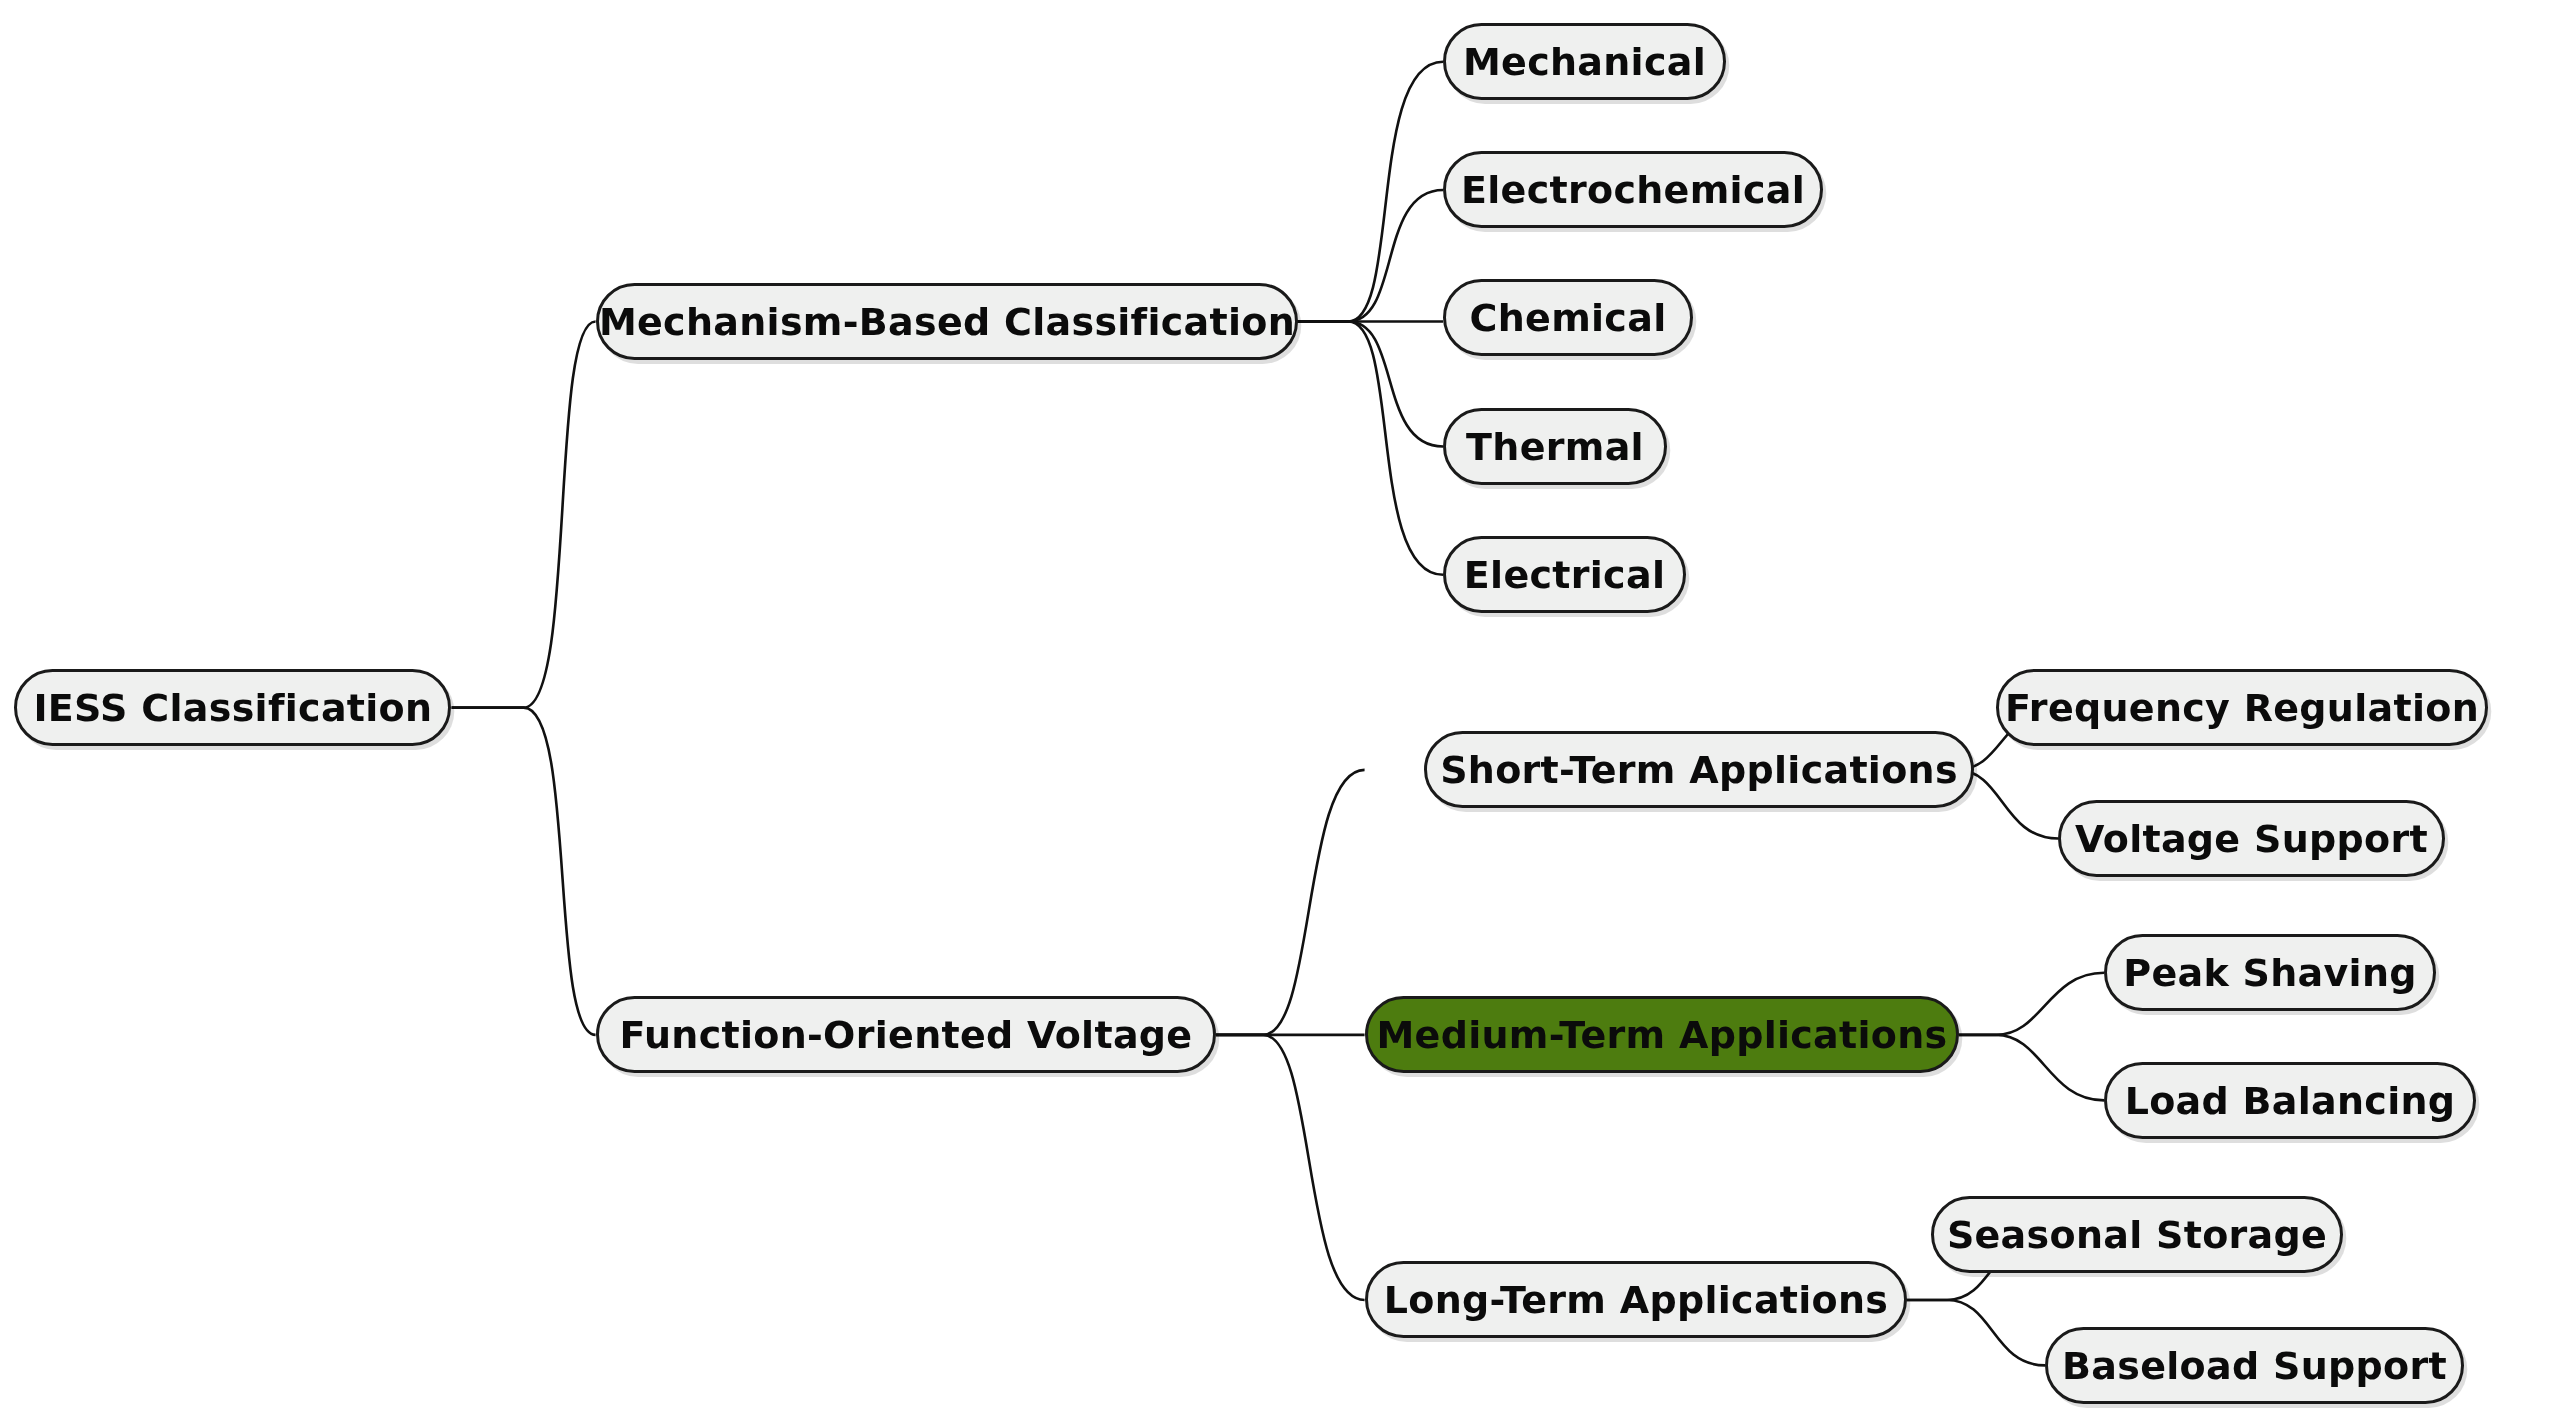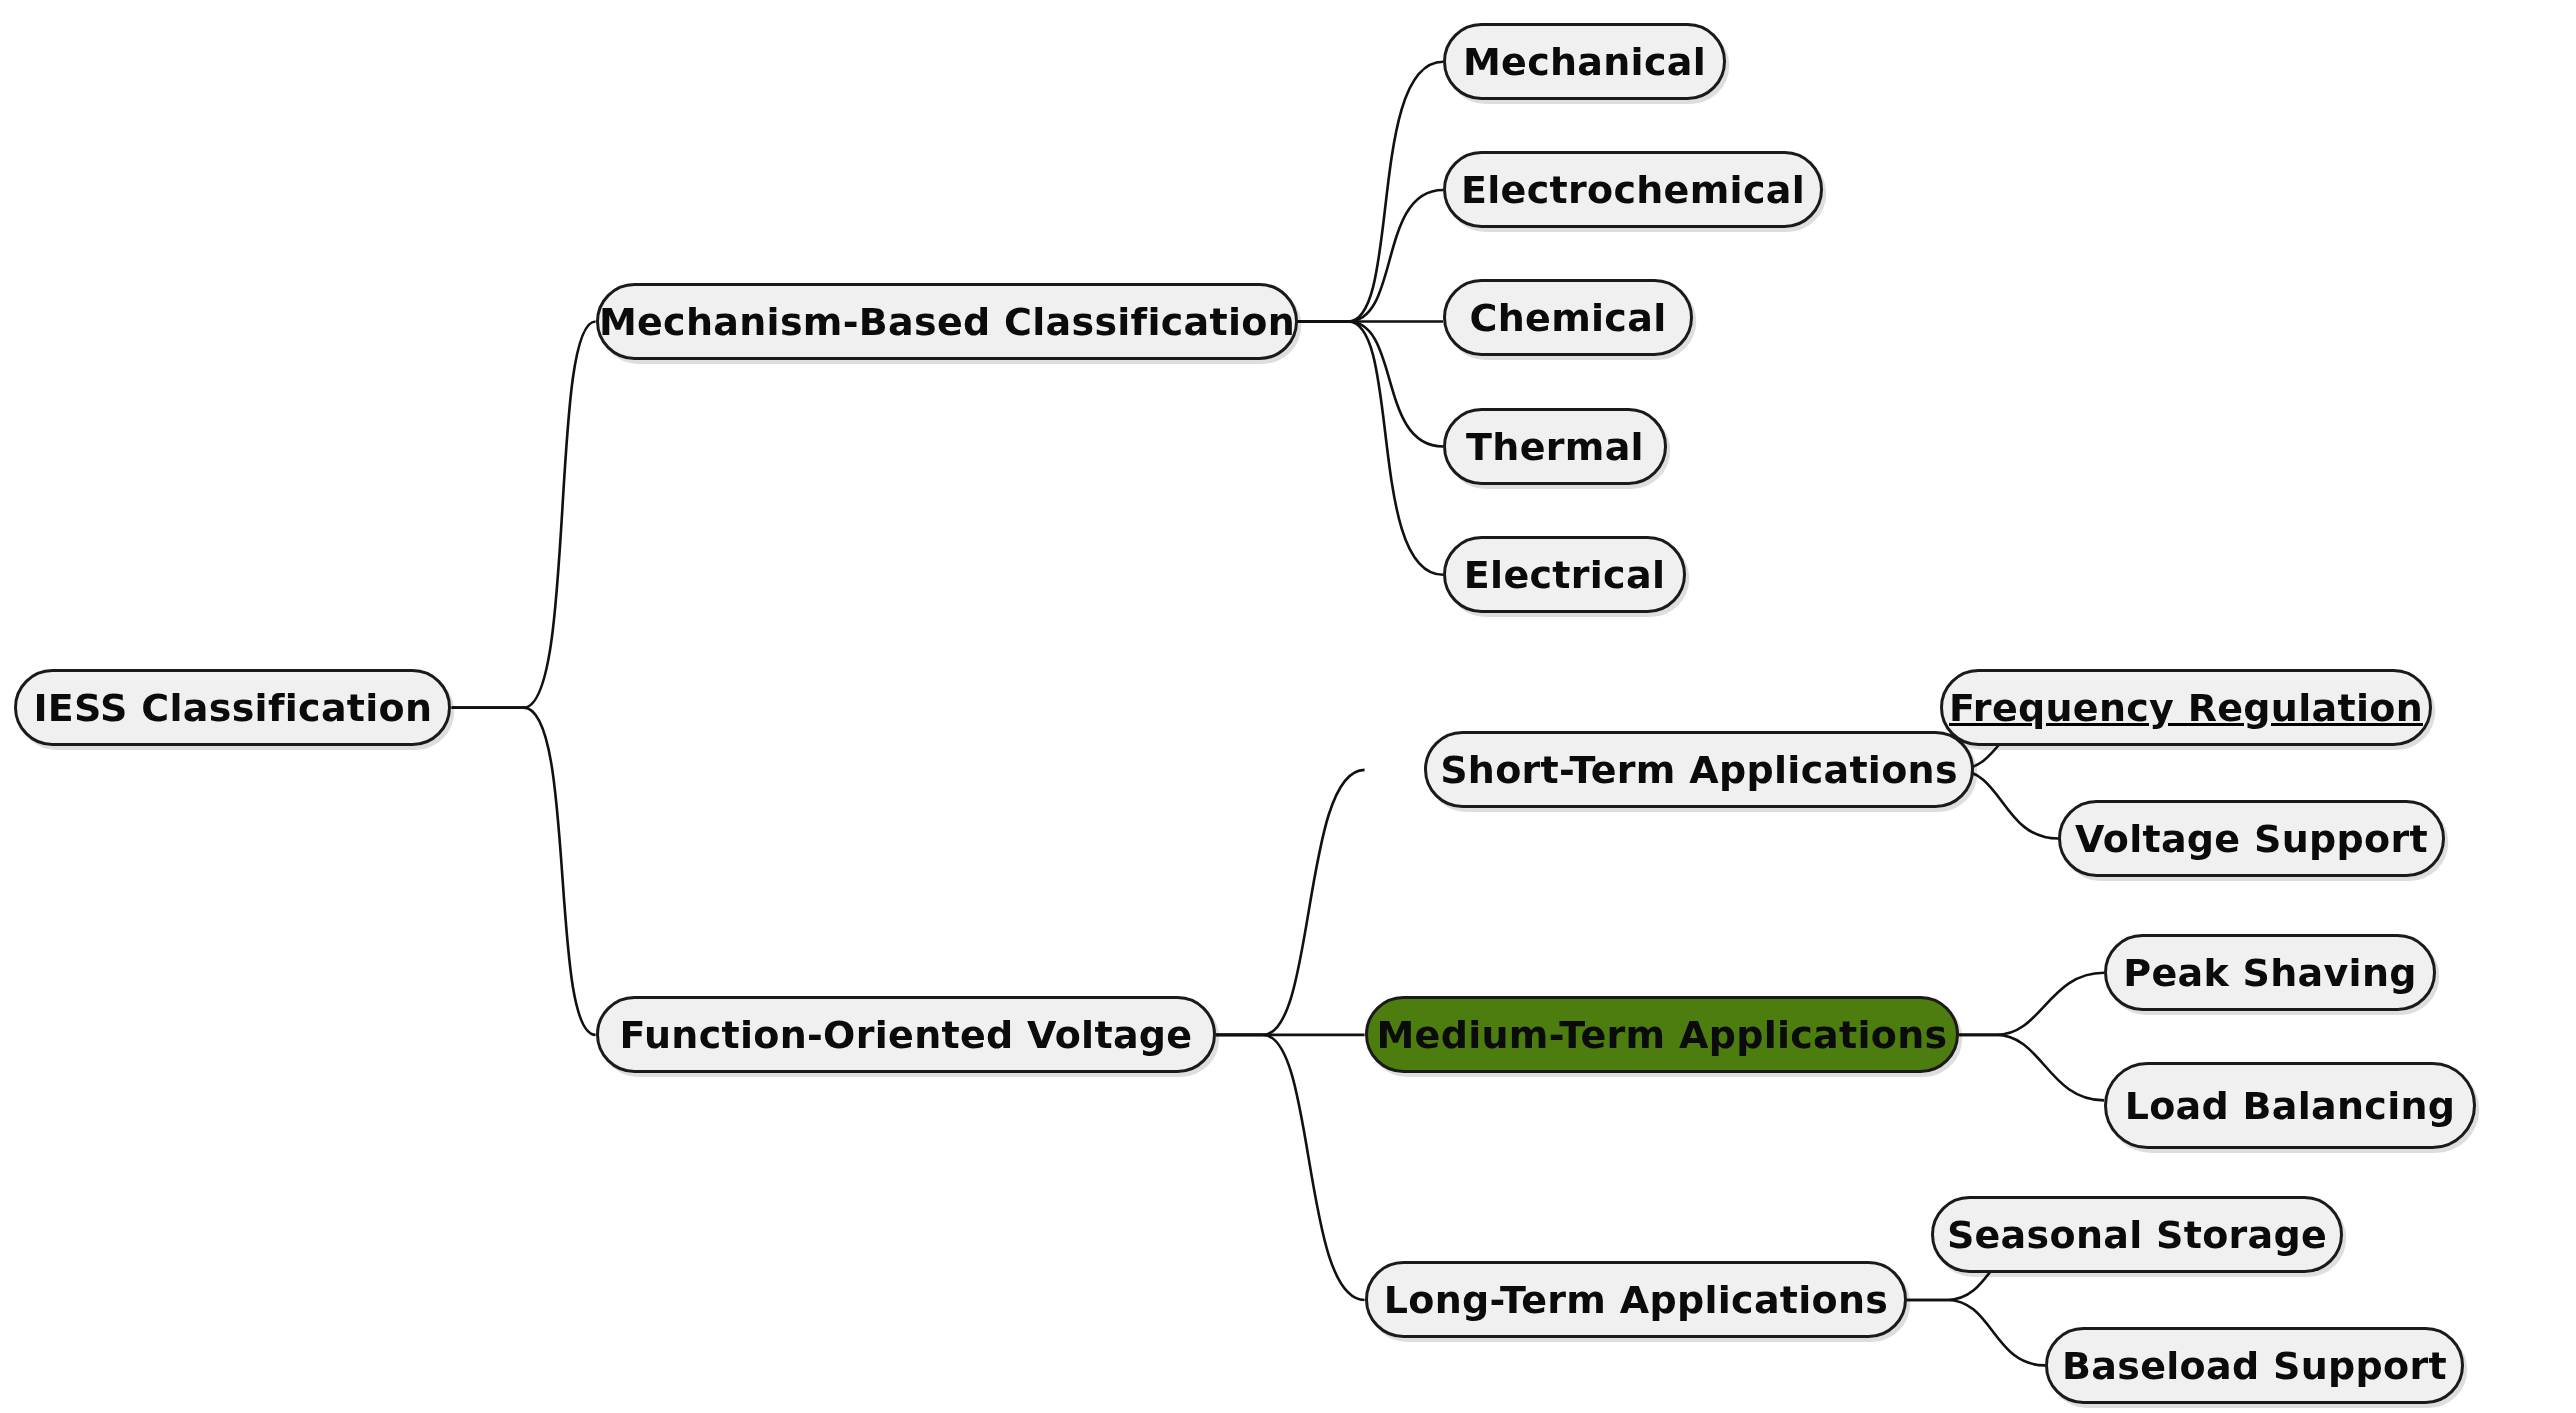--- a/index.html
+++ b/index.html
@@ -99,30 +99,30 @@
     </div>
     <div class="node-box" style="left: 1424px; top: 731px; width: 550px; height: 77px; background: rgb(239, 240, 239); border-color: rgb(26, 26, 26);">
       <span class="node-label" style="color: rgb(11, 11, 11);">Short-Term Applications</span>
     </div>
     <div class="node-box" style="left: 1365px; top: 996px; width: 594px; height: 77px; background: #4d7c0f; border-color: rgb(26, 26, 26);">
       <span class="node-label" style="color: rgb(11, 11, 11);">Medium-Term Applications</span>
     </div>
     <div class="node-box" style="left: 1365px; top: 1261px; width: 542px; height: 77px; background: rgb(239, 240, 239); border-color: rgb(26, 26, 26);">
       <span class="node-label" style="color: rgb(11, 11, 11);">Long-Term Applications</span>
     </div>
-    <div class="node-box" style="left: 1940px; top: 669px; width: 492px; height: 77px; background: rgb(239, 240, 239); border-color: rgb(26, 26, 26); text-decoration: underline;">
+    <div class="node-box" style="left: 1996px; top: 669px; width: 492px; height: 77px; background: rgb(239, 240, 239); border-color: rgb(26, 26, 26);">
       <span class="node-label" style="color: rgb(11, 11, 11);">Frequency Regulation</span>
     </div>
     <div class="node-box" style="left: 2058px; top: 800px; width: 387px; height: 77px; background: rgb(239, 240, 239); border-color: rgb(26, 26, 26);">
       <span class="node-label" style="color: rgb(11, 11, 11);">Voltage Support</span>
     </div>
     <div class="node-box" style="left: 2104px; top: 934px; width: 332px; height: 77px; background: rgb(239, 240, 239); border-color: rgb(26, 26, 26);">
       <span class="node-label" style="color: rgb(11, 11, 11);">Peak Shaving</span>
     </div>
-    <div class="node-box" style="left: 2104px; top: 1062px; width: 372px; height: 87px; background: rgb(239, 240, 239); border-color: rgb(26, 26, 26);">
+    <div class="node-box" style="left: 2104px; top: 1062px; width: 372px; height: 77px; background: rgb(239, 240, 239); border-color: rgb(26, 26, 26);">
       <span class="node-label" style="color: rgb(11, 11, 11);">Load Balancing</span>
     </div>
     <div class="node-box" style="left: 1931px; top: 1196px; width: 412px; height: 77px; background: rgb(239, 240, 239); border-color: rgb(26, 26, 26);">
       <span class="node-label" style="color: rgb(11, 11, 11);">Seasonal Storage</span>
     </div>
     <div class="node-box" style="left: 2045px; top: 1327px; width: 419px; height: 77px; background: rgb(239, 240, 239); border-color: rgb(26, 26, 26);">
       <span class="node-label" style="color: rgb(11, 11, 11);">Baseload Support</span>
     </div>
   </div>
 

